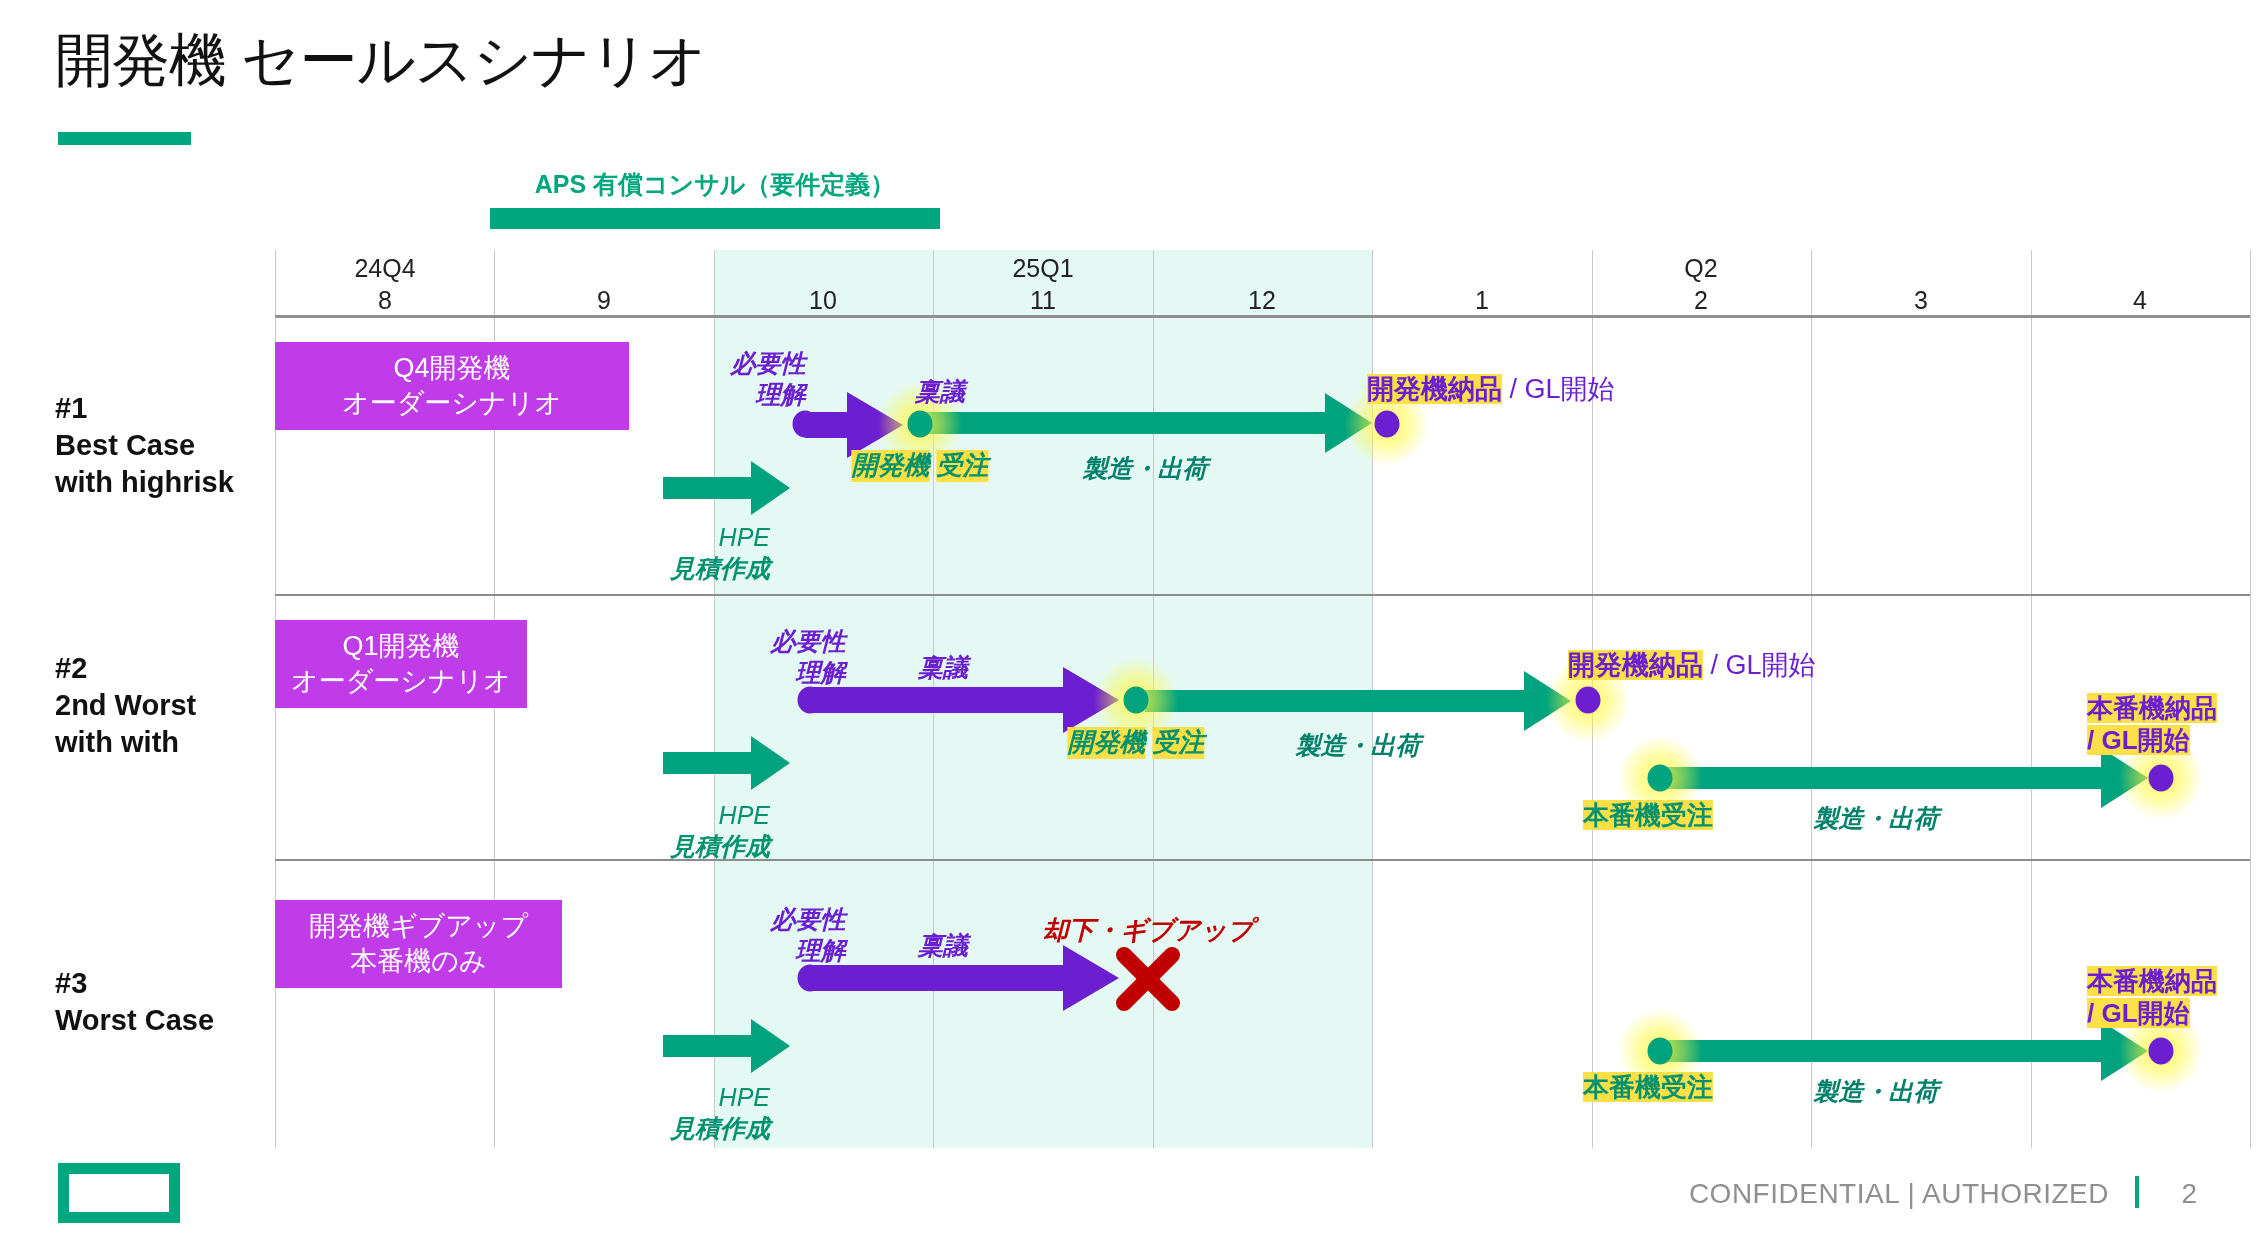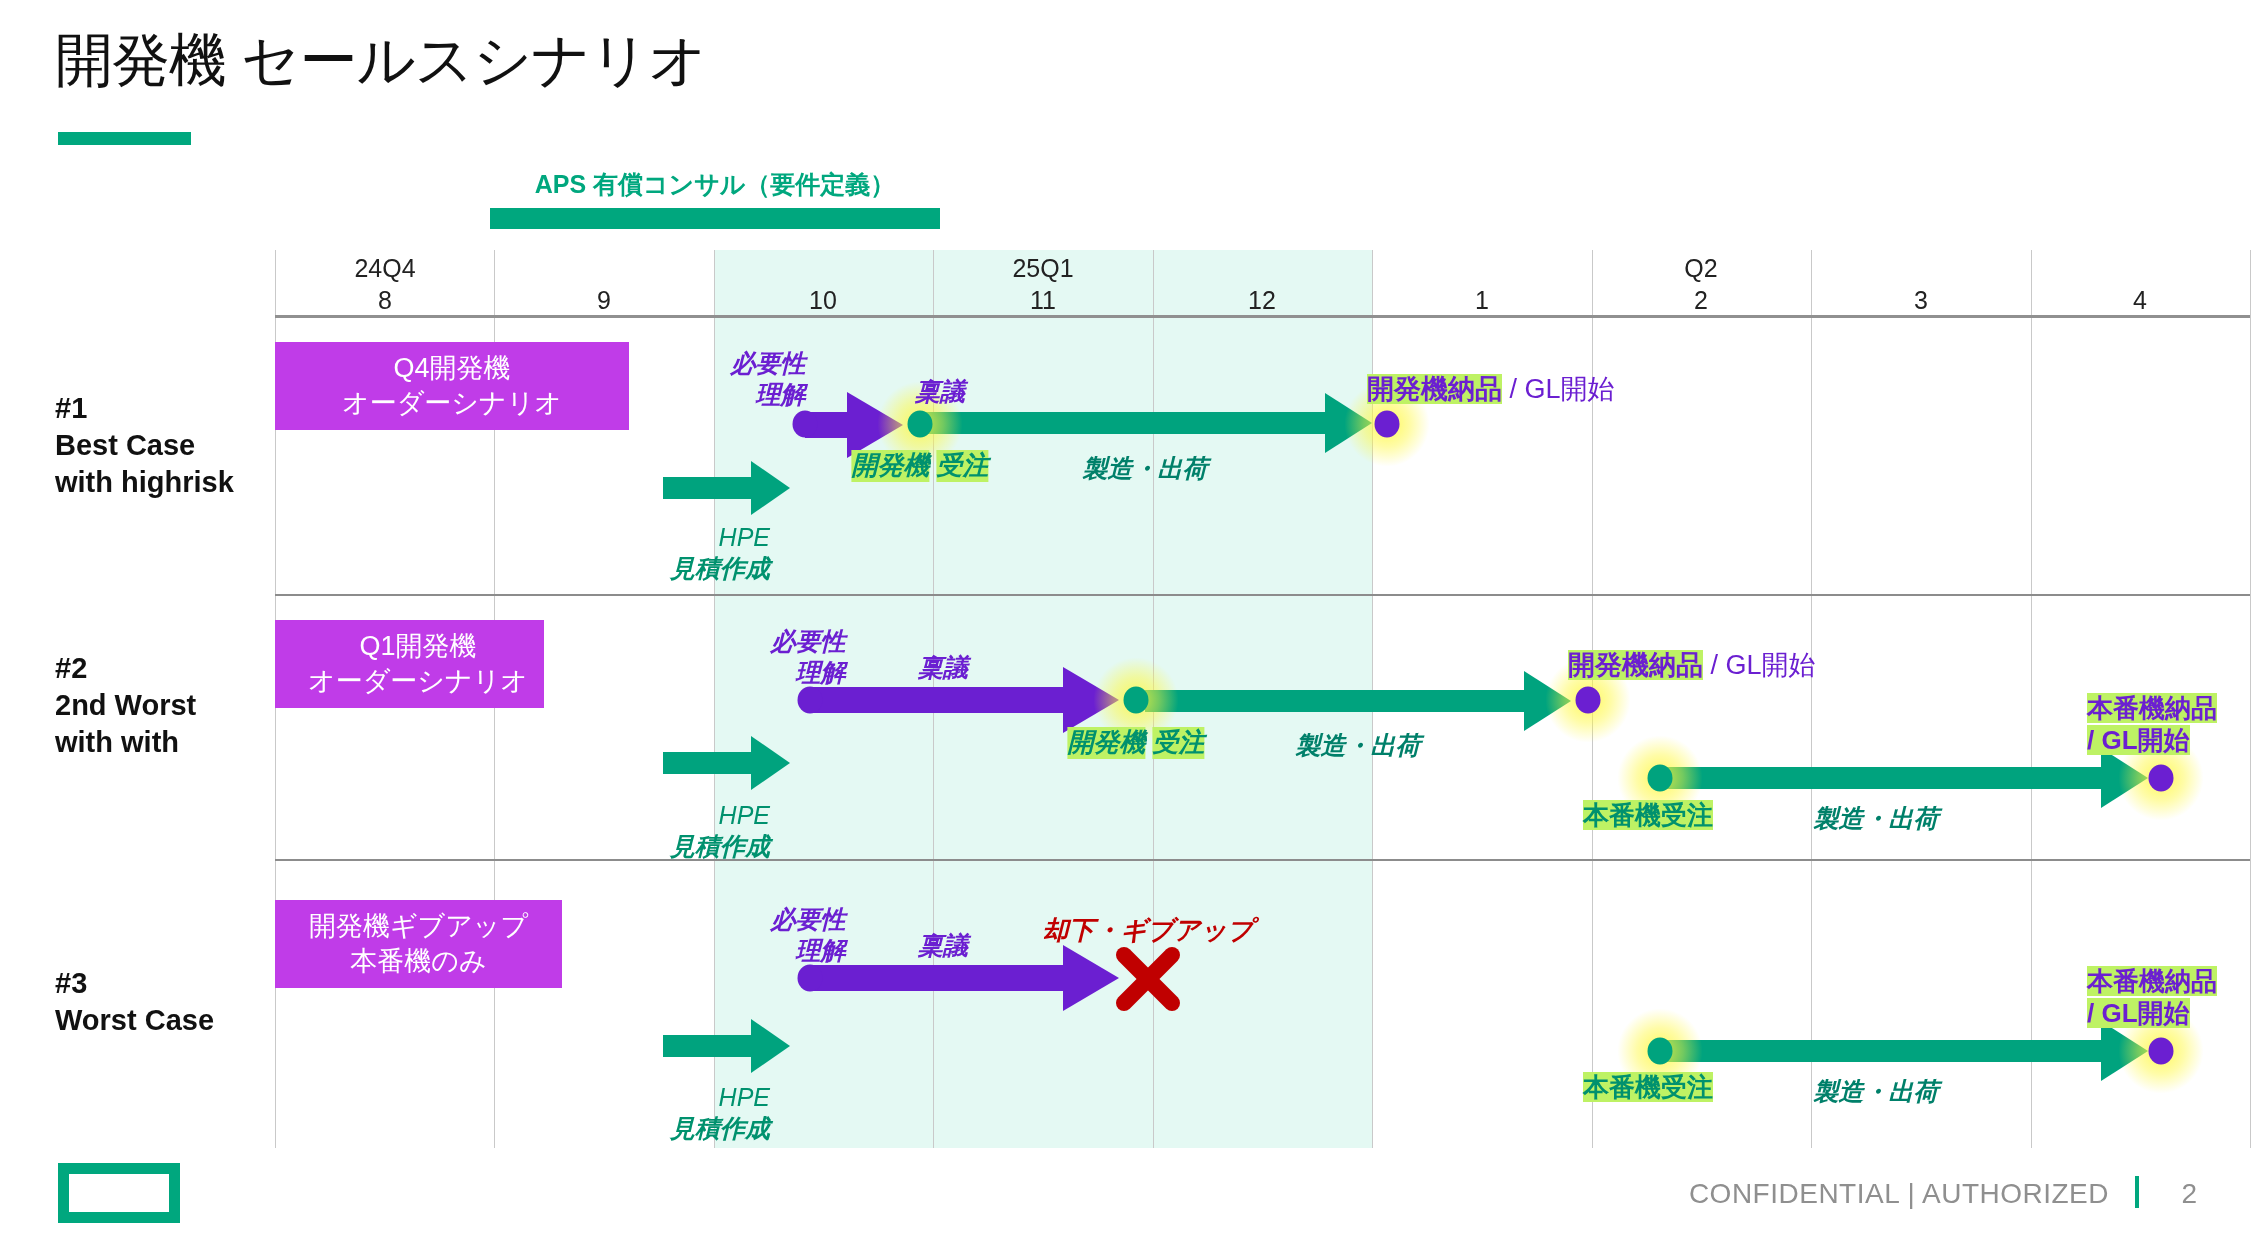--- a/index.html
+++ b/index.html
@@ -68,21 +68,21 @@
   }
   
   .lbl{position:absolute;white-space:nowrap;line-height:1.22;}
   .lbl.ctr{transform:translateX(-50%);text-align:right;font-style:italic;}
   .purple{color:#6b1fd1;font-weight:700;}
   .purple-thin{color:#6b1fd1;font-weight:400;}
   .green{color:#00916e;font-weight:700;}
   .green-thin{color:#00916e;font-weight:400;}
   .teal-txt{color:#00806a;font-weight:700;}
   .red{color:#c00000;font-weight:700;}
-  .hl{background:#bef264;}
+  .hl{background:#fde047;}
   
   .dot{
     position:absolute;width:25px;height:27px;border-radius:50%;
     transform:translate(-50%,-50%);
   }
   .dot.purple-dot{background:#6b1fd1;}
   .dot.green-dot{background:#00a37e;}
   .glow{
     position:absolute;width:86px;height:86px;border-radius:50%;
     transform:translate(-50%,-50%);
@@ -163,21 +163,21 @@
 </div>
 <div class="case-label" style="top:965px;">
   <div>#3</div>
   <div>Worst Case</div>
 </div>
 
 <div class="chip" style="left:275px;top:342px;width:354px;">
   <div>Q4開発機</div>
   <div>オーダーシナリオ</div>
 </div>
-<div class="chip" style="left:275px;top:620px;width:252px;padding-left:17px;">
+<div class="chip" style="left:275px;top:620px;width:252px;">
   <div>Q1開発機</div>
   <div>オーダーシナリオ</div>
 </div>
 <div class="chip" style="left:275px;top:900px;width:287px;">
   <div>開発機ギブアップ</div>
   <div>本番機のみ</div>
 </div>
 
 <svg id="arrows" viewBox="0 0 2257 1234">
 

